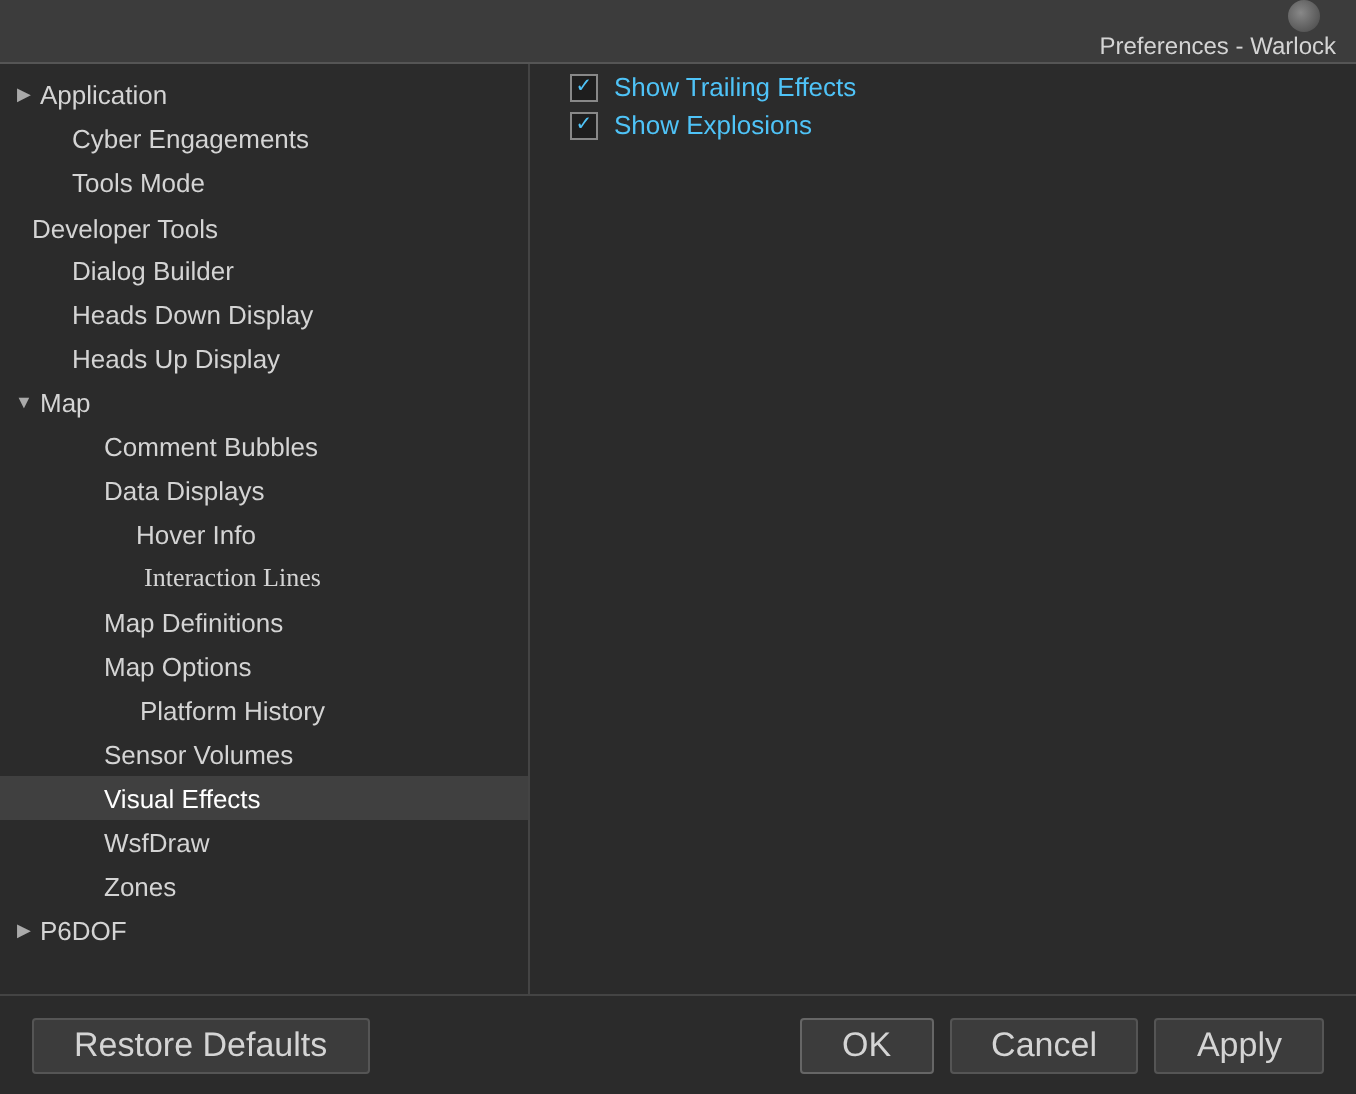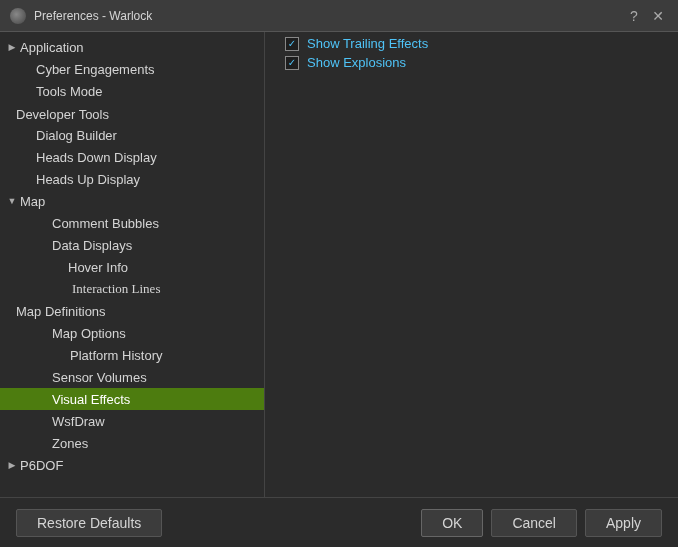--- a/index.html
+++ b/index.html
@@ -9,25 +9,26 @@
       background: #2b2b2b;
       font-family: 'Segoe UI', Tahoma, Geneva, Verdana, sans-serif;
       font-size: 13px;
       color: #d4d4d4;
       overflow: hidden;
     }
 
     
     .title-bar {
       display: flex;
-      align-items: center;
+      align-items: flex-end;
       background: #3c3c3c;
       height: 32px;
       padding: 0 10px;
       border-bottom: 1px solid #555;
+      flex-direction: column;
     }
     .title-bar-icon {
       width: 16px;
       height: 16px;
       margin-right: 8px;
       background: radial-gradient(circle at 40% 40%, #888, #444);
       border-radius: 50%;
       flex-shrink: 0;
     }
     .title-bar-text {
@@ -70,21 +71,21 @@
     .sidebar::-webkit-scrollbar-track { background: #2b2b2b; }
     .sidebar::-webkit-scrollbar-thumb { background: #555; }
 
     .tree-item {
       display: flex;
       align-items: center;
       padding: 2px 0;
       cursor: pointer;
       height: 22px;
     }
-    .tree-item.selected { background: #4d7c0f; color: #fff; }
+    .tree-item.selected { background: #404040; color: #fff; }
     .tree-item.selected .item-label { color: #fff; }
 
     .expand-icon {
       width: 16px;
       height: 16px;
       flex-shrink: 0;
       display: flex;
       align-items: center;
       justify-content: center;
       font-size: 9px;
@@ -150,21 +151,21 @@
     }
     .bottom-bar-left { flex: 1; }
     .bottom-bar-right { display: flex; gap: 8px; }
 
     .btn {
       height: 28px;
       padding: 0 20px;
       border: 1px solid #555;
       background: #3c3c3c;
       color: #d4d4d4;
-      font-size: 14px;
+      font-size: 17px;
       cursor: pointer;
       border-radius: 2px;
     }
     .btn.primary {
       background: #3c3c3c;
       border-color: #666;
     }
     .btn.restore {
       background: #3c3c3c;
       border: 1px solid #555;
@@ -236,21 +237,21 @@
         <span class="item-label">Data Displays</span>
       </div>
       <div class="tree-item" style="padding-left: 52px;">
         <span style="width: 16px; display: inline-block; flex-shrink: 0;"></span>
         <span class="item-label">Hover Info</span>
       </div>
       <div class="tree-item" style="padding-left: 56px; font-family: Liberation Serif, serif;">
         <span style="width: 16px; display: inline-block; flex-shrink: 0;"></span>
         <span class="item-label">Interaction Lines</span>
       </div>
-      <div class="tree-item" style=" text-align: right;">
+      <div class="tree-item" style="padding-left: 36px; text-align: right;">
         <span style="width: 16px; display: inline-block; flex-shrink: 0;"></span>
         <span class="item-label">Map Definitions</span>
       </div>
       <div class="tree-item" style="padding-left: 36px;">
         <span style="width: 16px; display: inline-block; flex-shrink: 0;"></span>
         <span class="item-label">Map Options</span>
       </div>
       <div class="tree-item" style="padding-left: 54px;">
         <span style="width: 16px; display: inline-block; flex-shrink: 0;"></span>
         <span class="item-label">Platform History</span>

